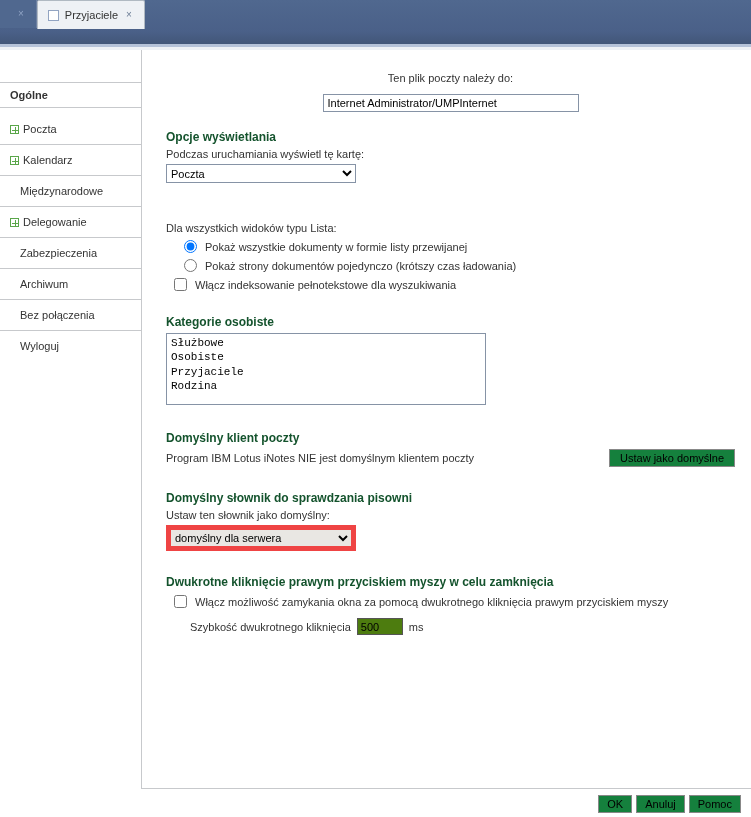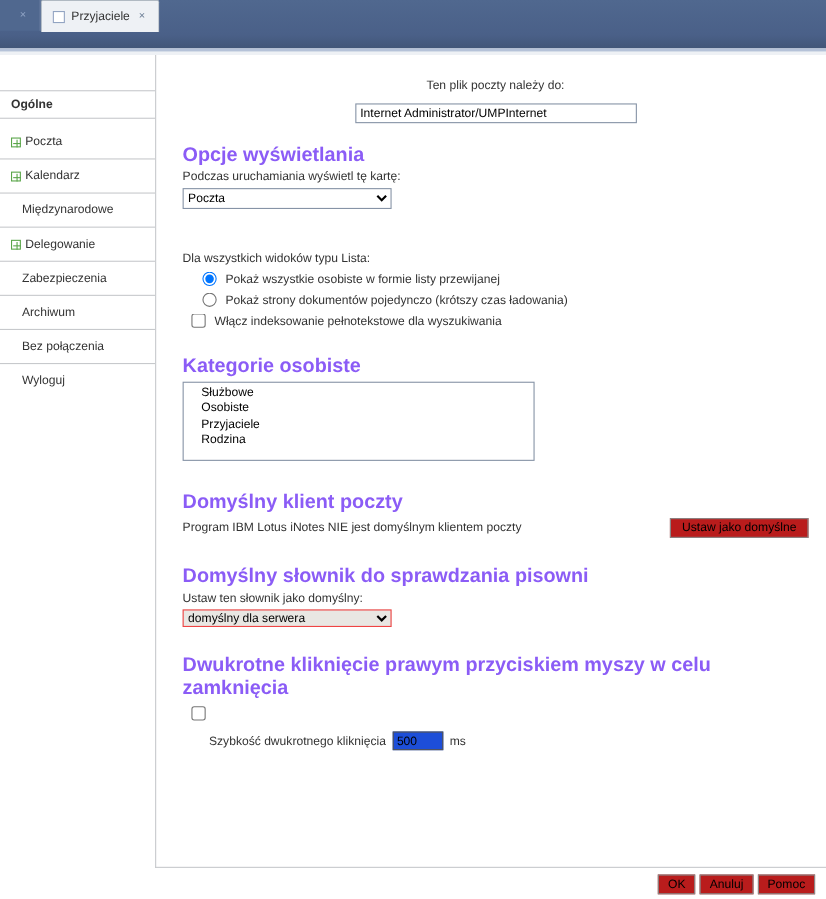--- a/index.html
+++ b/index.html
@@ -127,73 +127,73 @@
     .rowline input.own {
       width: 256px;
       height: 18px;
       padding: 1px 4px;
       font-family: inherit;
       font-size: 11px;
       border:1px solid #8693a6;
     }
 
     h3.sect {
-      font-size: 18px;
+      font-size: 12px;
       font-weight: bold;
-      color: #8b5cf6;
+      color: #14532d;
       margin: 24px 0 4px 0;
     }
     h3.sect.first { margin-top: 18px; }
 
     .subtxt {
       font-size:11px;
       color:#333;
       margin-bottom:4px;
     }
 
     select.wide {
       width: 190px;
       font-family: inherit;
       font-size: 11px;
       height: 19px;
       border:1px solid #8693a6;
       background:#fff;
     }
     select.dict {
       width:190px;
-      font-family:inherit;font-size:11px;height:16px;
-      border:1px solid #ef4444;
+      font-family:inherit;font-size:11px;height:26px;
+      border:5px solid #ef4444;
       background:#e9e7e3;
     }
 
     .radio-row, .check-row {
       display:flex;
       align-items:center;
       gap:8px;
       margin:6px 0 2px 18px;
       font-size:11px;
     }
     .check-row.left0 { margin-left:8px; }
 
     textarea.cats {
       width:320px;
       height:72px;
-      font-family:Liberation Sans, sans-serif;
+      font-family:Liberation Mono, monospace;
       font-size:11px;
-      padding:2px 16px;
+      padding:2px 4px;
       border:1px solid #8693a6;
       resize:none;
       line-height:1.3;
     }
 
     .btn {
       font-family:inherit;
       font-size:11px;
       padding:2px 10px;
-      background:#b91c1c;
+      background:#15803d;
       border:1px solid #888;
       cursor:pointer;
     }
 
     .defmail-row{
       display:flex;
       align-items:center;
       gap:32px;
       margin-top:4px;
       justify-content:space-between;
@@ -202,21 +202,21 @@
 
     .dblclick-speed-row {
       display:flex;
       align-items:center;
       gap:6px;
       margin-left:24px;
       margin-top:10px;
     }
     input.ms {
       width:46px;height:17px;font-family:inherit;font-size:11px;
-      padding:1px 3px;border:1px solid #555;background:#1d4ed8;
+      padding:1px 3px;border:1px solid #555;background:#4d7c0f;
     }
 
     .footer {
       position:absolute;
       right:10px;
       bottom:4px;
       display:flex;
       gap:4px;
     }
     .footer .btn { padding:2px 8px; }
@@ -280,21 +280,21 @@
 
     <h3 class="sect first">Opcje wyświetlania</h3>
     <div class="subtxt">Podczas uruchamiania wyświetl tę kartę:</div>
     <select class="wide">
       <option>Poczta</option>
     </select>
 
     <div class="subtxt" style="margin-top:39px">Dla wszystkich widoków typu Lista:</div>
     <div class="radio-row">
       <input type="radio" name="lv" checked="" style="">
-      <span>Pokaż wszystkie osobiste w formie listy przewijanej</span>
+      <span>Pokaż wszystkie dokumenty w formie listy przewijanej</span>
     </div>
     <div class="radio-row">
       <input type="radio" name="lv" style="">
       <span>Pokaż strony dokumentów pojedynczo (krótszy czas ładowania)</span>
     </div>
 
     <div class="check-row left0">
       <input type="checkbox" style="">
       <span>Włącz indeksowanie pełnotekstowe dla wyszukiwania</span>
     </div>
@@ -313,20 +313,21 @@
 
     <h3 class="sect">Domyślny słownik do sprawdzania pisowni</h3>
     <div class="subtxt">Ustaw ten słownik jako domyślny:</div>
     <select class="dict">
       <option>domyślny dla serwera</option>
     </select>
 
     <h3 class="sect">Dwukrotne kliknięcie prawym przyciskiem myszy w celu zamknięcia</h3>
     <div class="check-row left0">
       <input type="checkbox" style="">
+      <span>Włącz możliwość zamykania okna za pomocą dwukrotnego kliknięcia prawym przyciskiem myszy</span>
     </div>
     <div class="dblclick-speed-row">
       <span>Szybkość dwukrotnego kliknięcia</span>
       <input class="ms" type="text" value="500" style="">
       <span>ms</span>
     </div>
 
   </div>
 </div>
 

